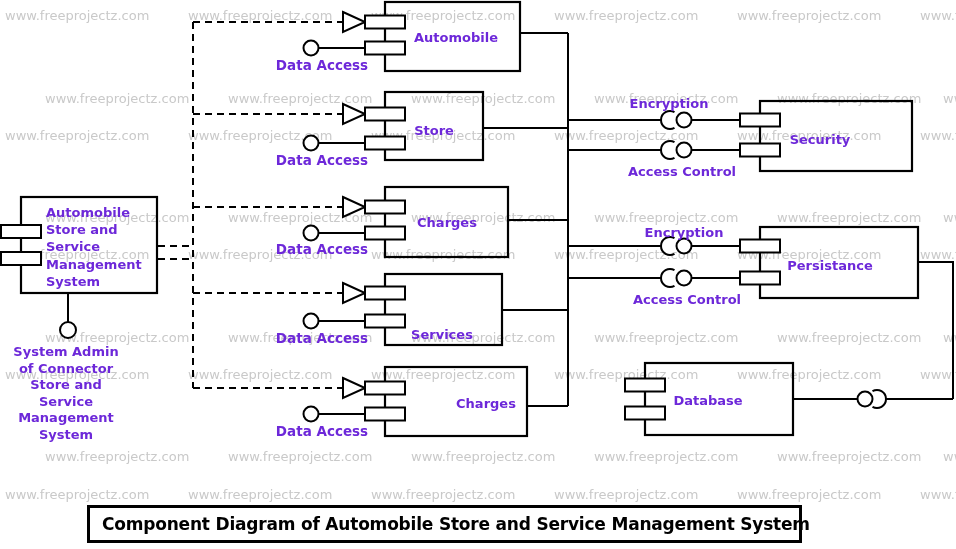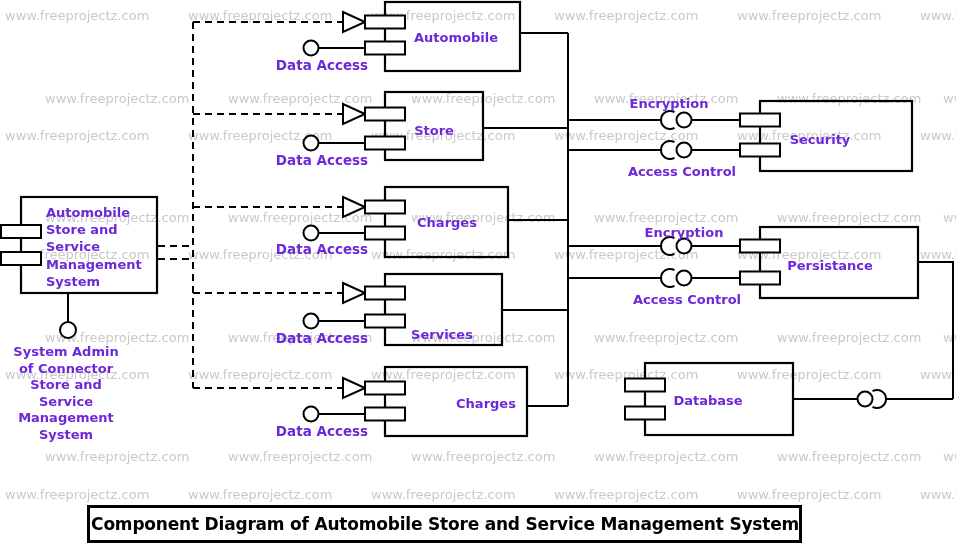--- a/index.html
+++ b/index.html
@@ -4,21 +4,21 @@
 <style>
   html,body{margin:0;padding:0;background:#ffffff;width:956px;height:549px;overflow:hidden;}
   #stage{position:relative;width:956px;height:549px;background:#fff;font-family:"DejaVu Sans","Liberation Sans",sans-serif;}
   #watermark-layer{position:absolute;left:0;top:0;width:956px;height:549px;z-index:1;}
   .wm{position:absolute;font:13px "DejaVu Sans","Liberation Sans",sans-serif;color:#c9c9c9;white-space:nowrap;}
   #ink{position:absolute;left:0;top:0;z-index:2;}
   #labels{position:absolute;left:0;top:0;width:956px;height:549px;z-index:3;}
   .lbl{position:absolute;font-family:"DejaVu Sans","Liberation Sans",sans-serif;font-weight:bold;font-size:13px;color:#6d28d9;white-space:nowrap;}
   .ctr{text-align:center;}
   .title-box{position:absolute;left:87px;top:505px;width:697px;height:32px;border:3px solid #000;background:transparent;
-             display:flex;align-items:center;padding-left:12px;justify-content:flex-end;}
+             display:flex;align-items:center;padding-left:12px;}
   .title-box span{font-family:"DejaVu Sans","Liberation Sans",sans-serif;font-weight:bold;font-size:17px;color:#000;white-space:nowrap;letter-spacing:-0.2px;}
 </style>
 </head>
 <body>
 
 <div id="stage">
 
   <div id="watermark-layer">
       <span class="wm" style="left: 5px; top: 8px; color: rgb(201, 201, 201);">www.freeprojectz.com</span>
       <span class="wm" style="left: 188px; top: 8px; color: rgb(201, 201, 201);">www.freeprojectz.com</span>

